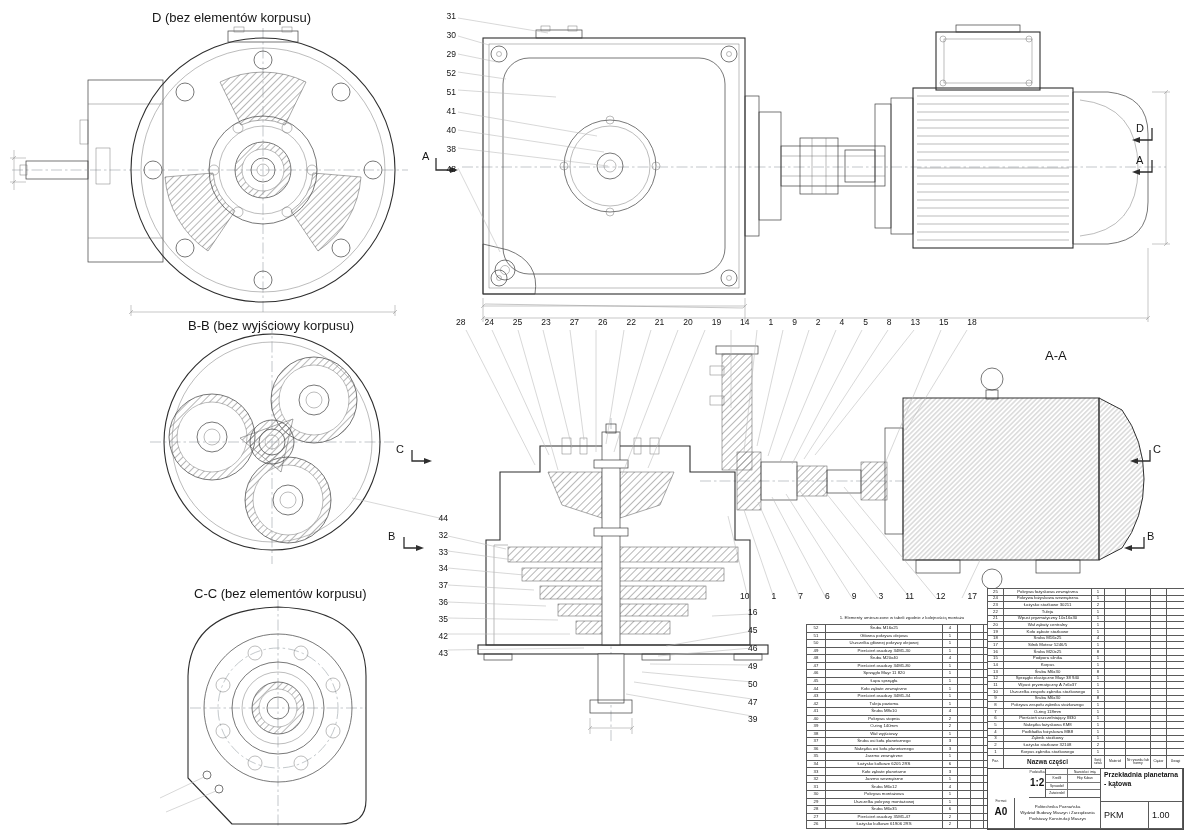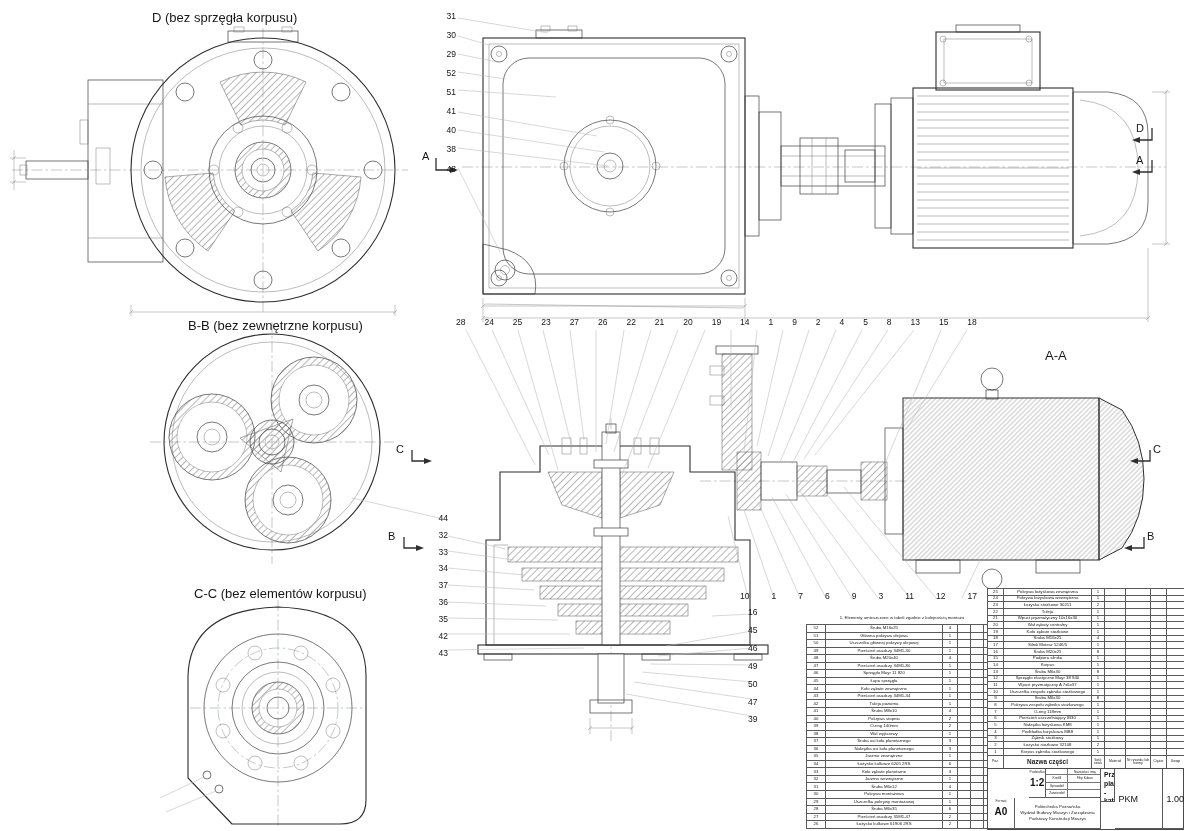--- a/index.html
+++ b/index.html
@@ -36,21 +36,21 @@
   #ltable{left:806px;top:624px;width:193px;grid-template-columns:19px 117px 15px 13px 13px 16px;grid-auto-rows:7.55px;}
   #rtable{left:987px;top:588px;width:197px;grid-template-columns:16px 88px 13px 21px 25px 16px 18px;grid-auto-rows:6.68px;}
   #rheader{left:987px;top:755px;width:197px;grid-template-columns:16px 88px 13px 21px 25px 16px 18px;grid-auto-rows:13px;}
   #rheader .cell{font-size:3.4px;white-space:normal;text-align:center;}
   #rheader .hname{font-size:6.4px;font-weight:bold;white-space:nowrap;}
   
   #tblock{position:absolute;left:987px;top:768px;width:197px;height:62px;border:1px solid #4a4a4a;
           display:flex;box-sizing:border-box;background:#fff;}
   #tblock .c{border-right:0.6px solid #5a5a5a;border-bottom:0.6px solid #5a5a5a;box-sizing:border-box;overflow:hidden;}
   .tb-left{width:113px;display:flex;flex-direction:column;}
-  .tb-right{width:84px;display:flex;flex-direction:row;}
+  .tb-right{width:84px;display:flex;flex-direction:column;}
   .tb-row1{height:29px;display:flex;margin-left:41px;}
   .tb-row2{flex:1;display:flex;}
   .sc{width:27px;display:flex;flex-direction:column;align-items:center;}
   .sc .lab{font-size:3.5px;color:#333;margin-top:1px;}
   .sc .big{font-size:10px;font-weight:bold;margin-top:3px;}
   .people{width:86px;display:grid;grid-template-columns:22px 34px 18px 12px;grid-template-rows:6px 7.6px 7.6px 7.6px;}
   .people div{border-right:0.4px solid #777;border-bottom:0.4px solid #777;font-size:3.2px;display:flex;align-items:center;justify-content:center;overflow:hidden;white-space:nowrap;color:#222;}
   .inst{width:86px;display:flex;flex-direction:column;align-items:center;justify-content:center;text-align:center;}
   .inst div{font-size:4.3px;line-height:1.35;color:#222;}
   .title-area{height:33px;font-size:6.8px;font-weight:bold;padding:2px 3px;line-height:1.3;color:#111;}
@@ -287,22 +287,22 @@
 
   <g>
     <path class="ld" d="M458,18 L548,33 M458,36 L489,45 M458,54 L497,62 M458,72 L506,79 M458,90 L556,97 M458,112 L597,136 M458,130 L604,152 M458,148 L608,166 M458,168 L500,252"></path>
     <path class="ld" d="M466,330 L535,465 M492,330 L549,455 M518,330 L558,470 M543,330 L572,448 M570,330 L584,440 M596,330 L596,452 M624,330 L606,444 M651,330 L614,452 M678,330 L622,475 M705,330 L648,468 M731,330 L731,408 M757,330 L744,452 M783,330 L757,446 M809,330 L768,456 M836,330 L780,462 M862,330 L792,464 M888,330 L804,459 M914,330 L815,455 M941,330 L884,466 M967,330 L906,430"></path>
     <path class="ld" d="M748,598 L728,516 M774,598 L744,510 M800,598 L758,502 M826,598 L772,497 M852,598 L786,494 M878,598 L800,491 M910,598 L822,488 M936,598 L844,487 M962,598 L980,560"></path>
     <path class="ld" d="M448,520 L352,498 M448,536 L506,549 M448,551 L514,560 M448,568 L524,575 M448,585 L534,590 M448,602 L546,606 M448,618 L558,620 M448,634 L570,634 M448,650 L584,648"></path>
     <path class="ld" d="M752,614 L712,616 M752,631 L666,646 M752,648 L658,656 M752,665 L650,664 M752,682 L642,672 M752,699 L634,682 M752,716 L626,694"></path>
   </g>
 </svg>
 
-<div class="viewlabel" style="left:152px;top:10px">D (bez sprzęgła korpusu)</div>
-<div class="viewlabel" style="left:188px;top:318px">B-B (bez zewnętrzne korpusu)</div>
+<div class="viewlabel" style="left:152px;top:10px">D (bez elementów korpusu)</div>
+<div class="viewlabel" style="left:188px;top:318px">B-B (bez wyjściowy korpusu)</div>
 <div class="viewlabel" style="left:194px;top:586px">C-C (bez elementów korpusu)</div>
 <div class="viewlabel" style="left:1045px;top:348px">A-A</div>
 
 <div class="marker" style="left:422px;top:150px">A</div>
 <div class="marker" style="left:1136px;top:122px">D</div>
 <div class="marker" style="left:1136px;top:154px">A</div>
 <div class="marker" style="left:396px;top:443px">C</div>
 <div class="marker" style="left:388px;top:530px">B</div>
 <div class="marker" style="left:1153px;top:443px">C</div>
 <div class="marker" style="left:1147px;top:530px">B</div>

